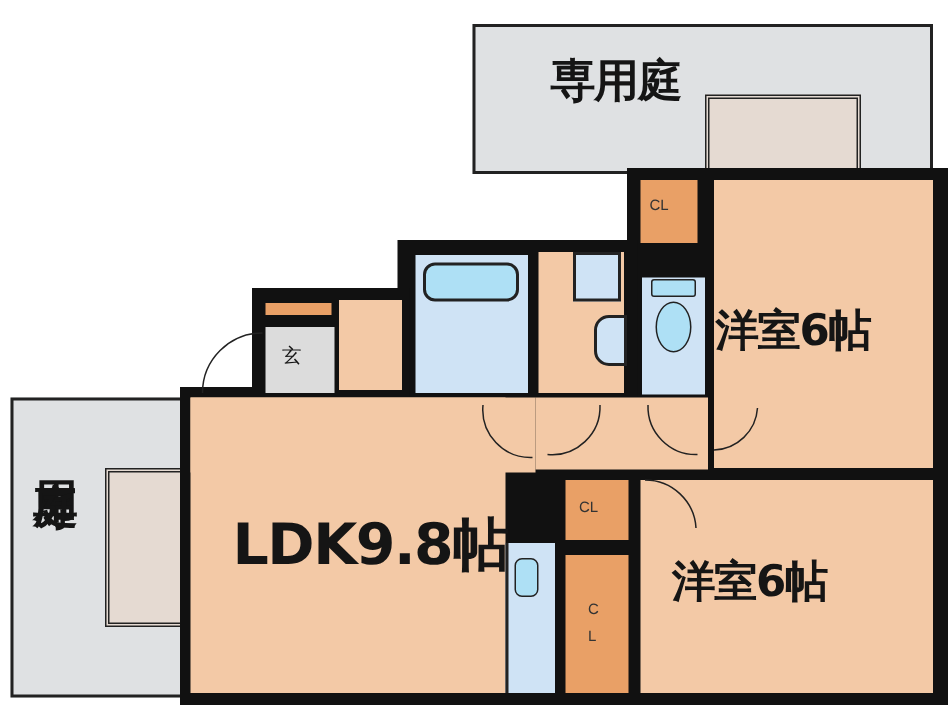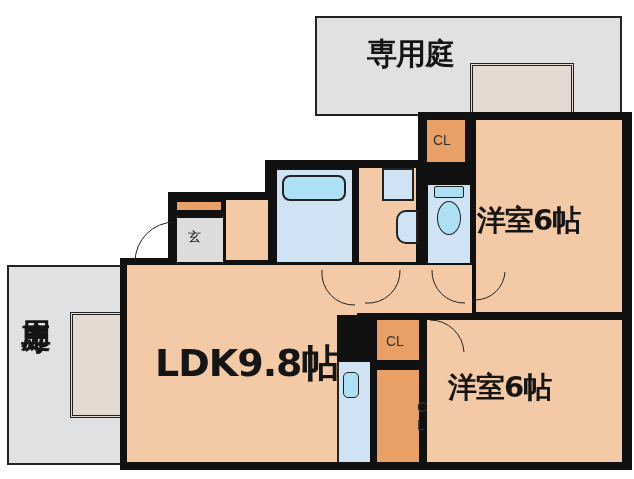--- a/index.html
+++ b/index.html
@@ -4,21 +4,21 @@
 <style>
   html,body{margin:0;padding:0;background:#ffffff;}
   body{width:634px;height:479px;position:relative;overflow:hidden;font-family:"DejaVu Sans","Liberation Sans",sans-serif;}
   .abs{position:absolute;box-sizing:border-box;}
   .garden{background:#dfe1e3;border:2px solid #222;}
   .room{background:#f3c9a6;}
   .cl{background:#e9a066;}
   .wet{background:#cfe3f5;}
   .wall{background:#111;}
   .label{position:absolute;font-weight:900;color:#151515;letter-spacing:-1px;white-space:nowrap;}
-  .cl-label{position:absolute;font-size:14px;color:#333;font-family:"Liberation Sans",sans-serif;}
+  .cl-label{position:absolute;font-size:10px;color:#333;font-family:"Liberation Sans",sans-serif;}
   .window{background:#fff;border:1px solid #222;}
   .tub{background:#aee0f5;border:2px solid #222;border-radius:8px;}
   svg{position:absolute;left:0;top:0;}
 </style>
 </head>
 <body>
 
 <div class="abs garden" style="left:315px;top:16px;width:307px;height:100px;"></div>
 <div class="label" style="left:338px;top:34px;font-size:30px;margin-left:29px;">専用庭</div>
 <div class="abs window" style="left:470px;top:63px;width:104px;height:55px;background:#e5dad2;border:3px double #222;"></div>
@@ -59,21 +59,21 @@
 <div class="abs room" style="left:476px;top:120px;width:146px;height:192px;"></div>
 <div class="label" style="left:477px;top:201px;font-size:29px;">洋室6帖</div>
 <div class="abs cl" style="left:427px;top:120px;width:38px;height:42px;"></div>
 <div class="cl-label" style="left:433px;top:132px;">CL</div>
 
 <div class="abs room" style="left:427px;top:320px;width:195px;height:142px;"></div>
 <div class="label" style="left:448px;top:368px;font-size:29px;">洋室6帖</div>
 <div class="abs cl" style="left:377px;top:320px;width:42px;height:40px;"></div>
 <div class="cl-label" style="left:386px;top:333px;">CL</div>
 <div class="abs cl" style="left:377px;top:370px;width:42px;height:92px;"></div>
-<div class="cl-label" style="left:392px;top:398px;width:10px;line-height:18px;word-break:break-all;margin-left:25px;">C L</div>
+<div class="cl-label" style="left:392px;top:398px;width:10px;line-height:18px;word-break:break-all;">C L</div>
 
 <svg width="634" height="479">
   <path d="M175 222 A40 40 0 0 0 135 262" fill="none" stroke="#222" stroke-width="1"></path>
   <path d="M322 270 A32 32 0 0 0 355 305" fill="none" stroke="#222" stroke-width="1"></path>
   <path d="M400 270 A32 32 0 0 1 365 303" fill="none" stroke="#222" stroke-width="1"></path>
   <path d="M432 270 A32 32 0 0 0 465 303" fill="none" stroke="#222" stroke-width="1"></path>
   <path d="M505 272 A30 30 0 0 1 476 300" fill="none" stroke="#222" stroke-width="1"></path>
   <path d="M430 320 A34 34 0 0 1 464 352" fill="none" stroke="#222" stroke-width="1"></path>
 </svg>
 

